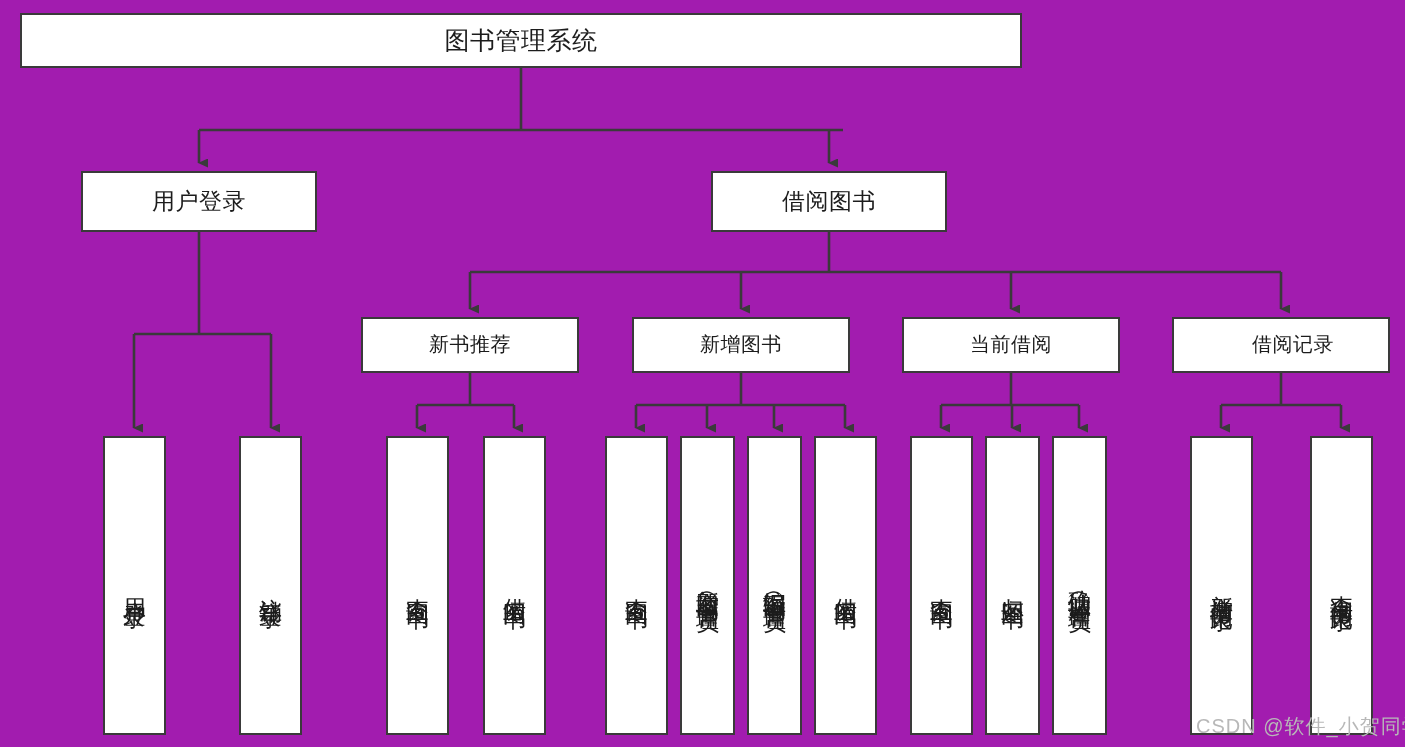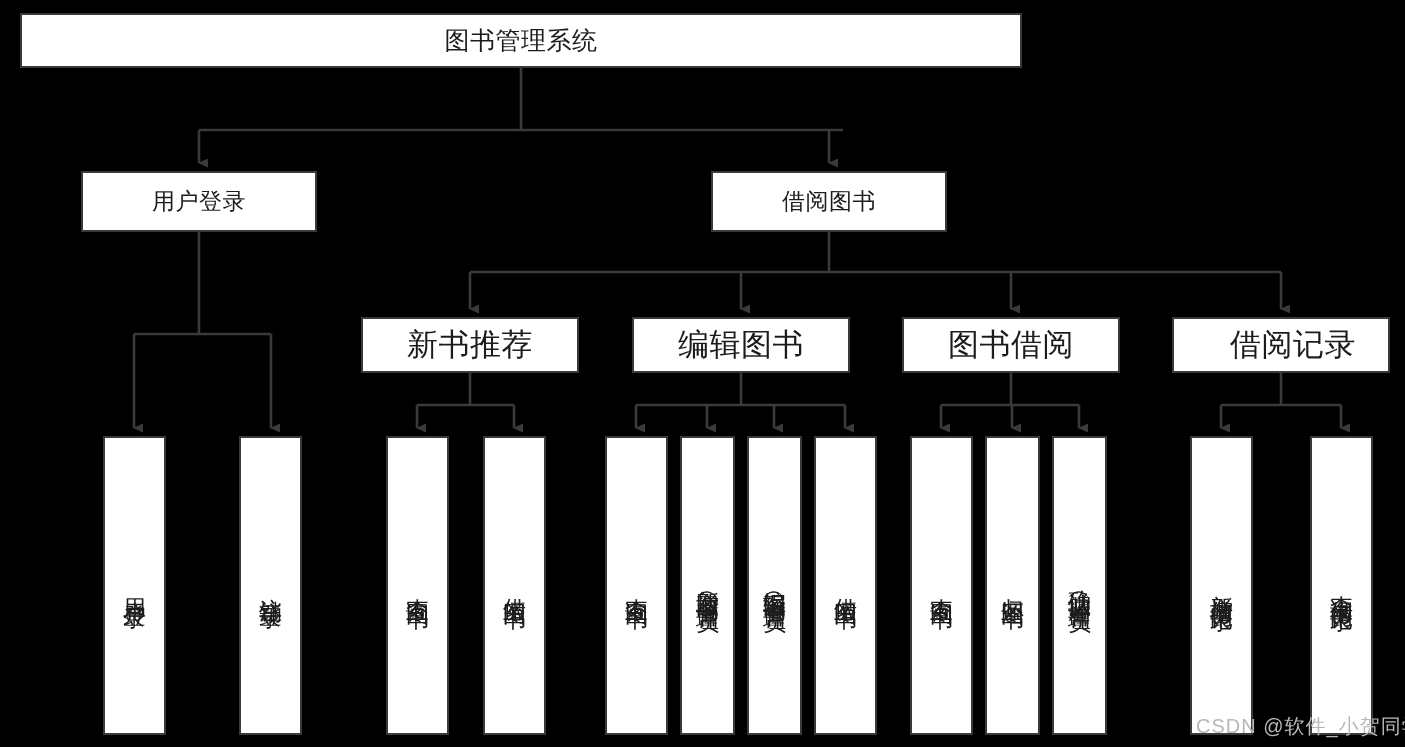--- a/index.html
+++ b/index.html
@@ -4,21 +4,21 @@
 <style>
   html, body {
     margin: 0;
     padding: 0;
     background: #ffffff;
   }
   #diagram-root {
     position: relative;
     width: 1405px;
     height: 747px;
-    background: #000000;
+    background: #a21caf;
     font-family: "Liberation Sans", "DejaVu Sans", sans-serif;
     overflow: hidden;
   }
   svg#connectors {
     position: absolute;
     left: 0;
     top: 0;
     width: 1405px;
     height: 747px;
   }
@@ -34,21 +34,21 @@
     z-index: 2;
   }
   .node .label {
     display: block;
     text-align: center;
     line-height: 1.18;
     letter-spacing: 0.5px;
   }
   .node.root .label { font-size: 25px; }
   .node.level2 .label { font-size: 23px; }
-  .node.level3 .label { font-size: 31px; }
+  .node.level3 .label { font-size: 20px; }
   .node.leaf {
     align-items: center;
     justify-content: center;
   }
   .node.leaf .label {
     writing-mode: vertical-rl;
     text-orientation: upright;
     font-size: 23px;
     line-height: 1.25;
     letter-spacing: 3px;
@@ -127,24 +127,24 @@
     <span class="label">用户登录</span>
   </div>
   <div class="node level2" style="left:711px; top:171px; width:236px; height:61px;">
     <span class="label">借阅图书</span>
   </div>
 
   <div class="node level3" style="left:361px; top:317px; width:218px; height:56px;">
     <span class="label">新书推荐</span>
   </div>
   <div class="node level3" style="left:632px; top:317px; width:218px; height:56px;">
-    <span class="label">编辑图书</span>
+    <span class="label">新增图书</span>
   </div>
   <div class="node level3" style="left:902px; top:317px; width:218px; height:56px;">
-    <span class="label">图书借阅</span>
+    <span class="label">当前借阅</span>
   </div>
   <div class="node level3" style="left:1172px; top:317px; width:218px; height:56px;padding-left:24px;">
     <span class="label">借阅记录</span>
   </div>
 
   <div class="node leaf" style="left:103px; top:436px; width:63px; height:299px;">
     <span class="label">用户登录</span>
   </div>
   <div class="node leaf" style="left:239px; top:436px; width:63px; height:299px;">
     <span class="label">注销登录</span>

